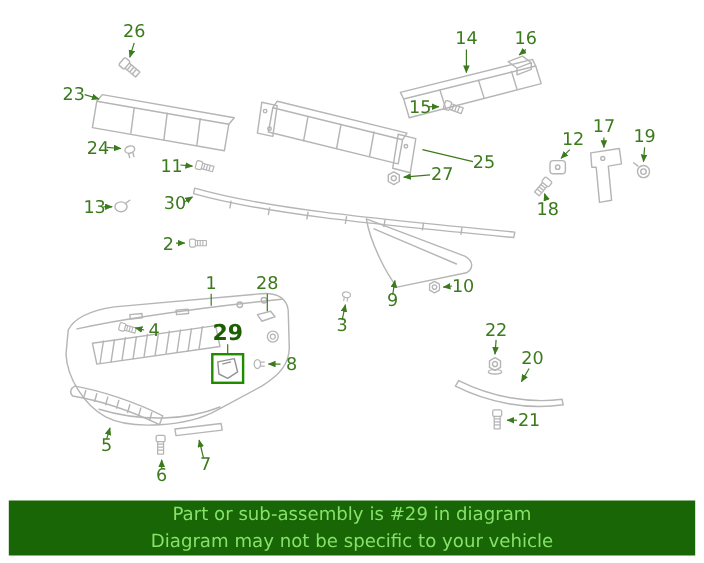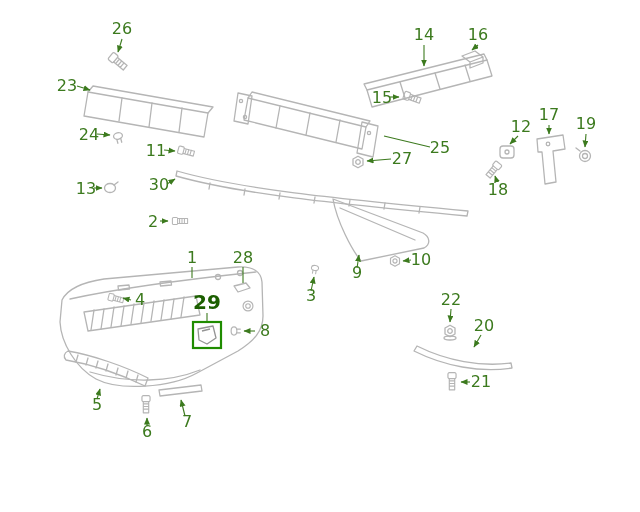--- a/index.html
+++ b/index.html
@@ -246,13 +246,17 @@
     <text class="callout" x="484" y="331" text-anchor="middle">20</text>
   </g>
 
   <g>
     <use href="#g-bolt" class="part" transform="translate(452,379) rotate(90) scale(0.9)"></use>
     <path class="leader" d="M470,382 L461,382" marker-end="url(#ah)"></path>
     <text class="callout" x="481" y="387" text-anchor="middle">21</text>
   </g>
 </svg>
 
+  <div class="banner">
+    <div>Part or sub-assembly is #29 in diagram</div>
+    <div>Diagram may not be specific to your vehicle</div>
+  </div>
 </div>
 
 </body></html>

